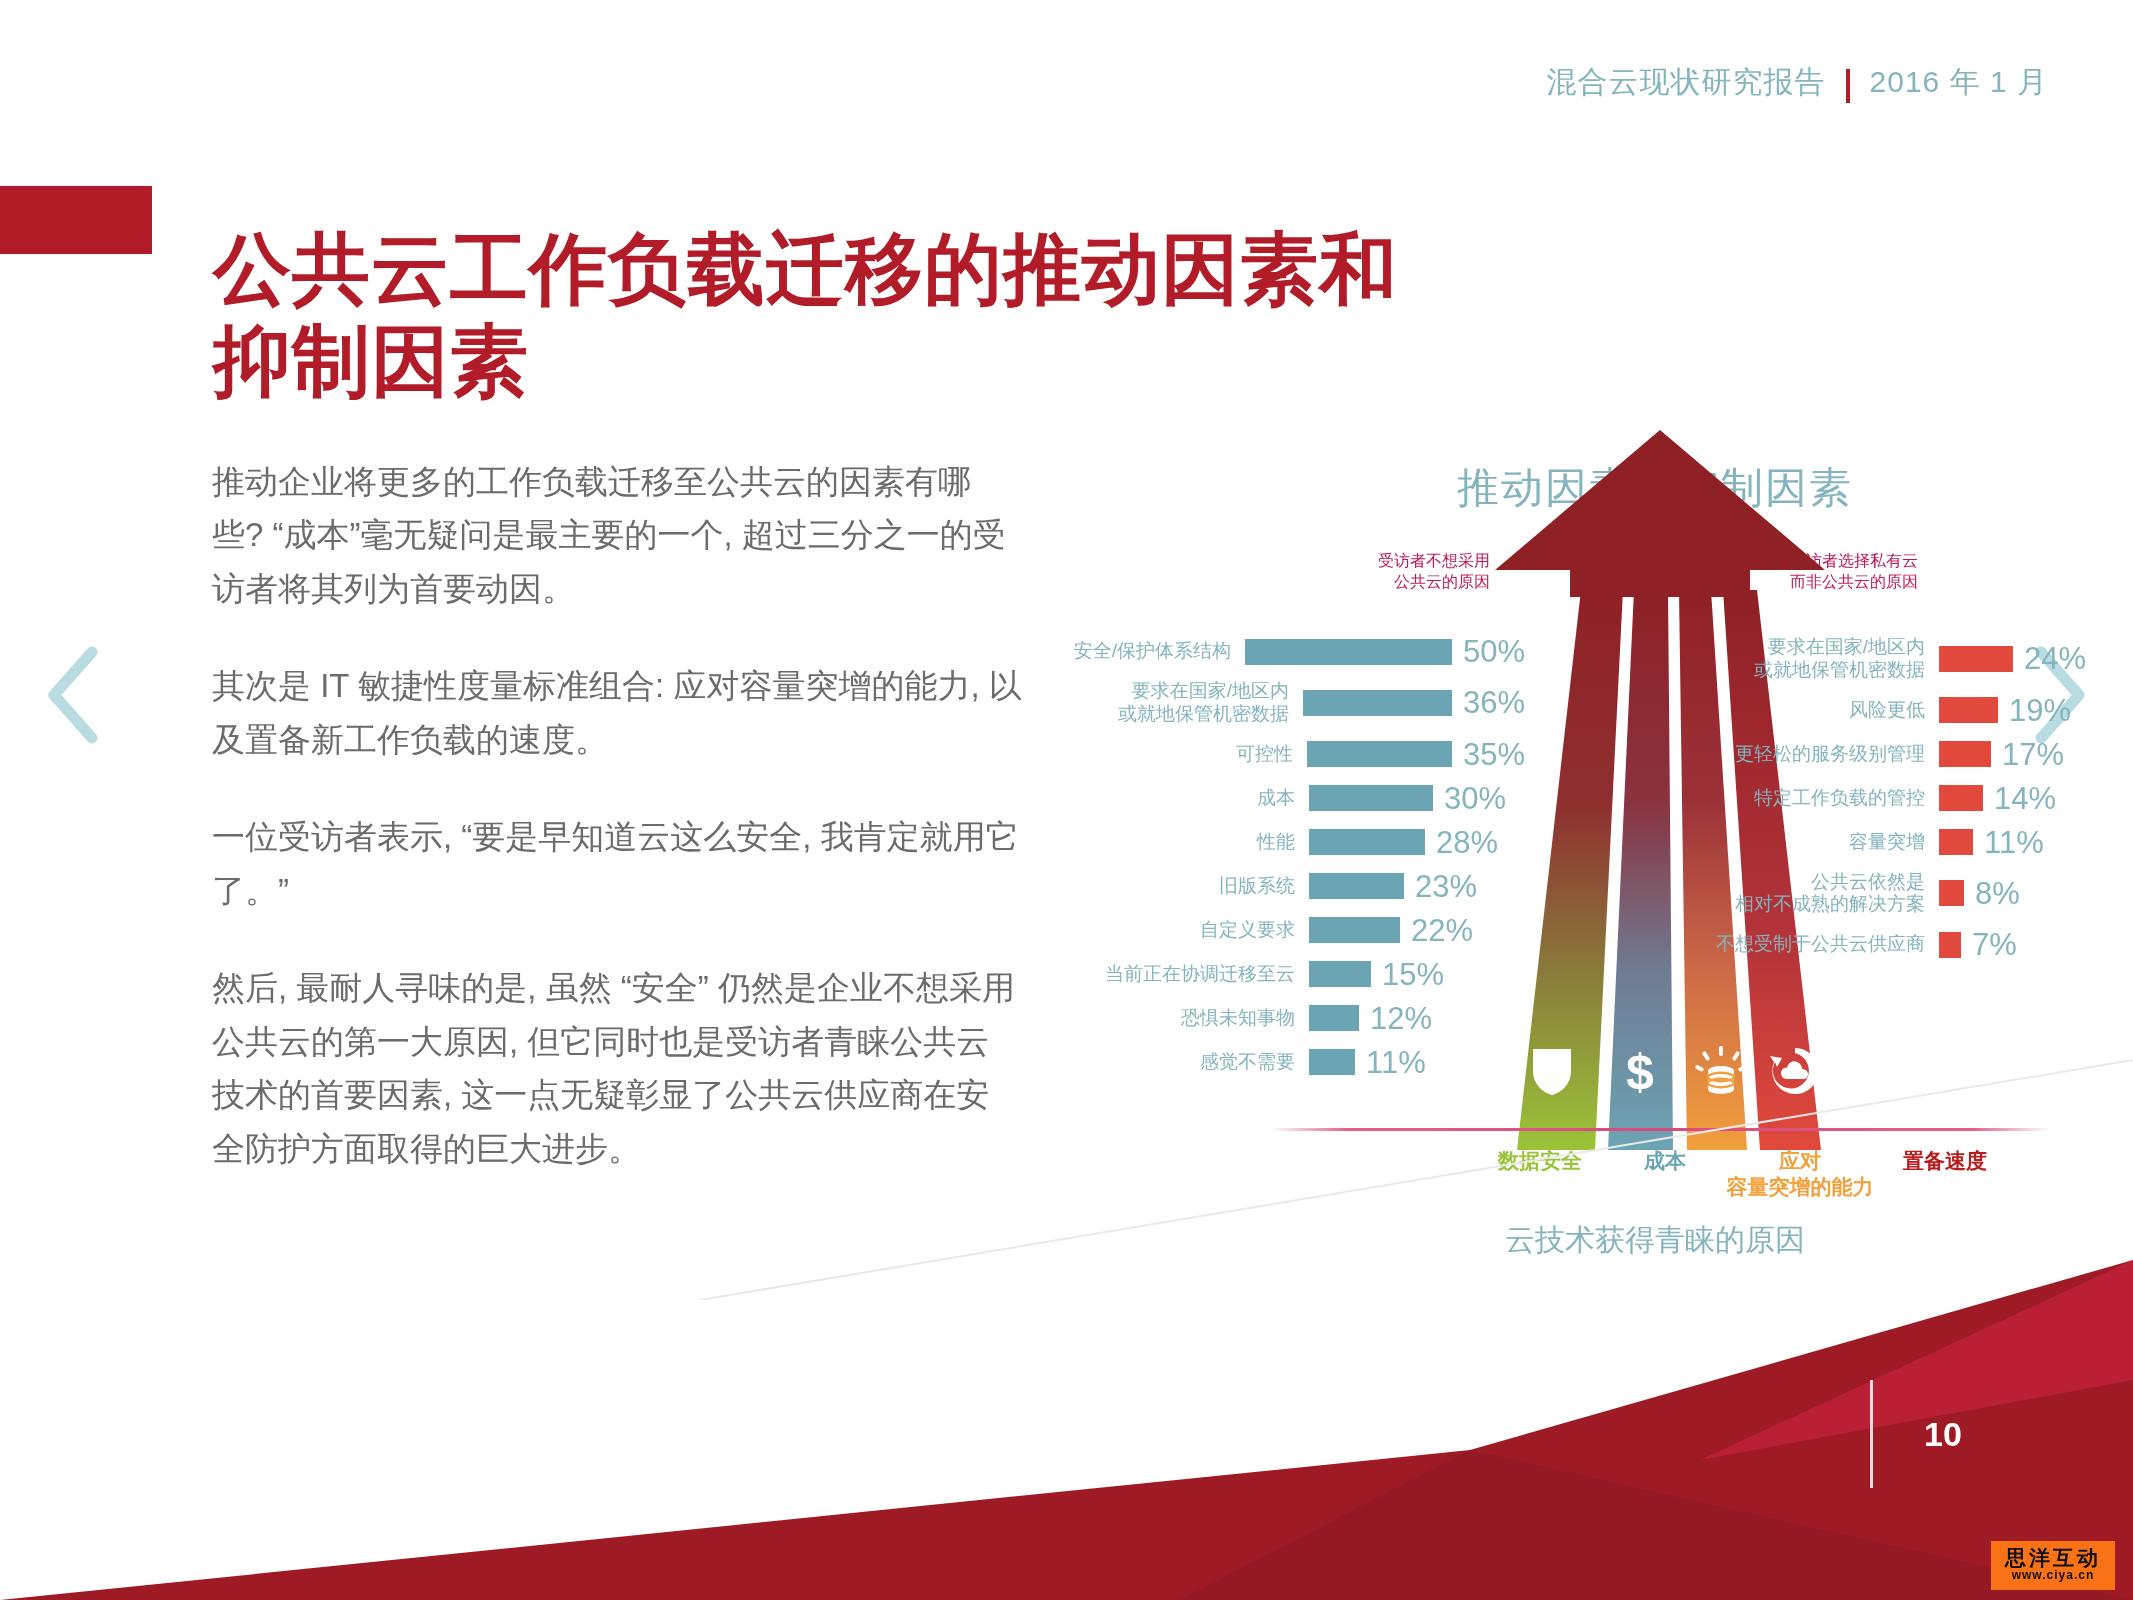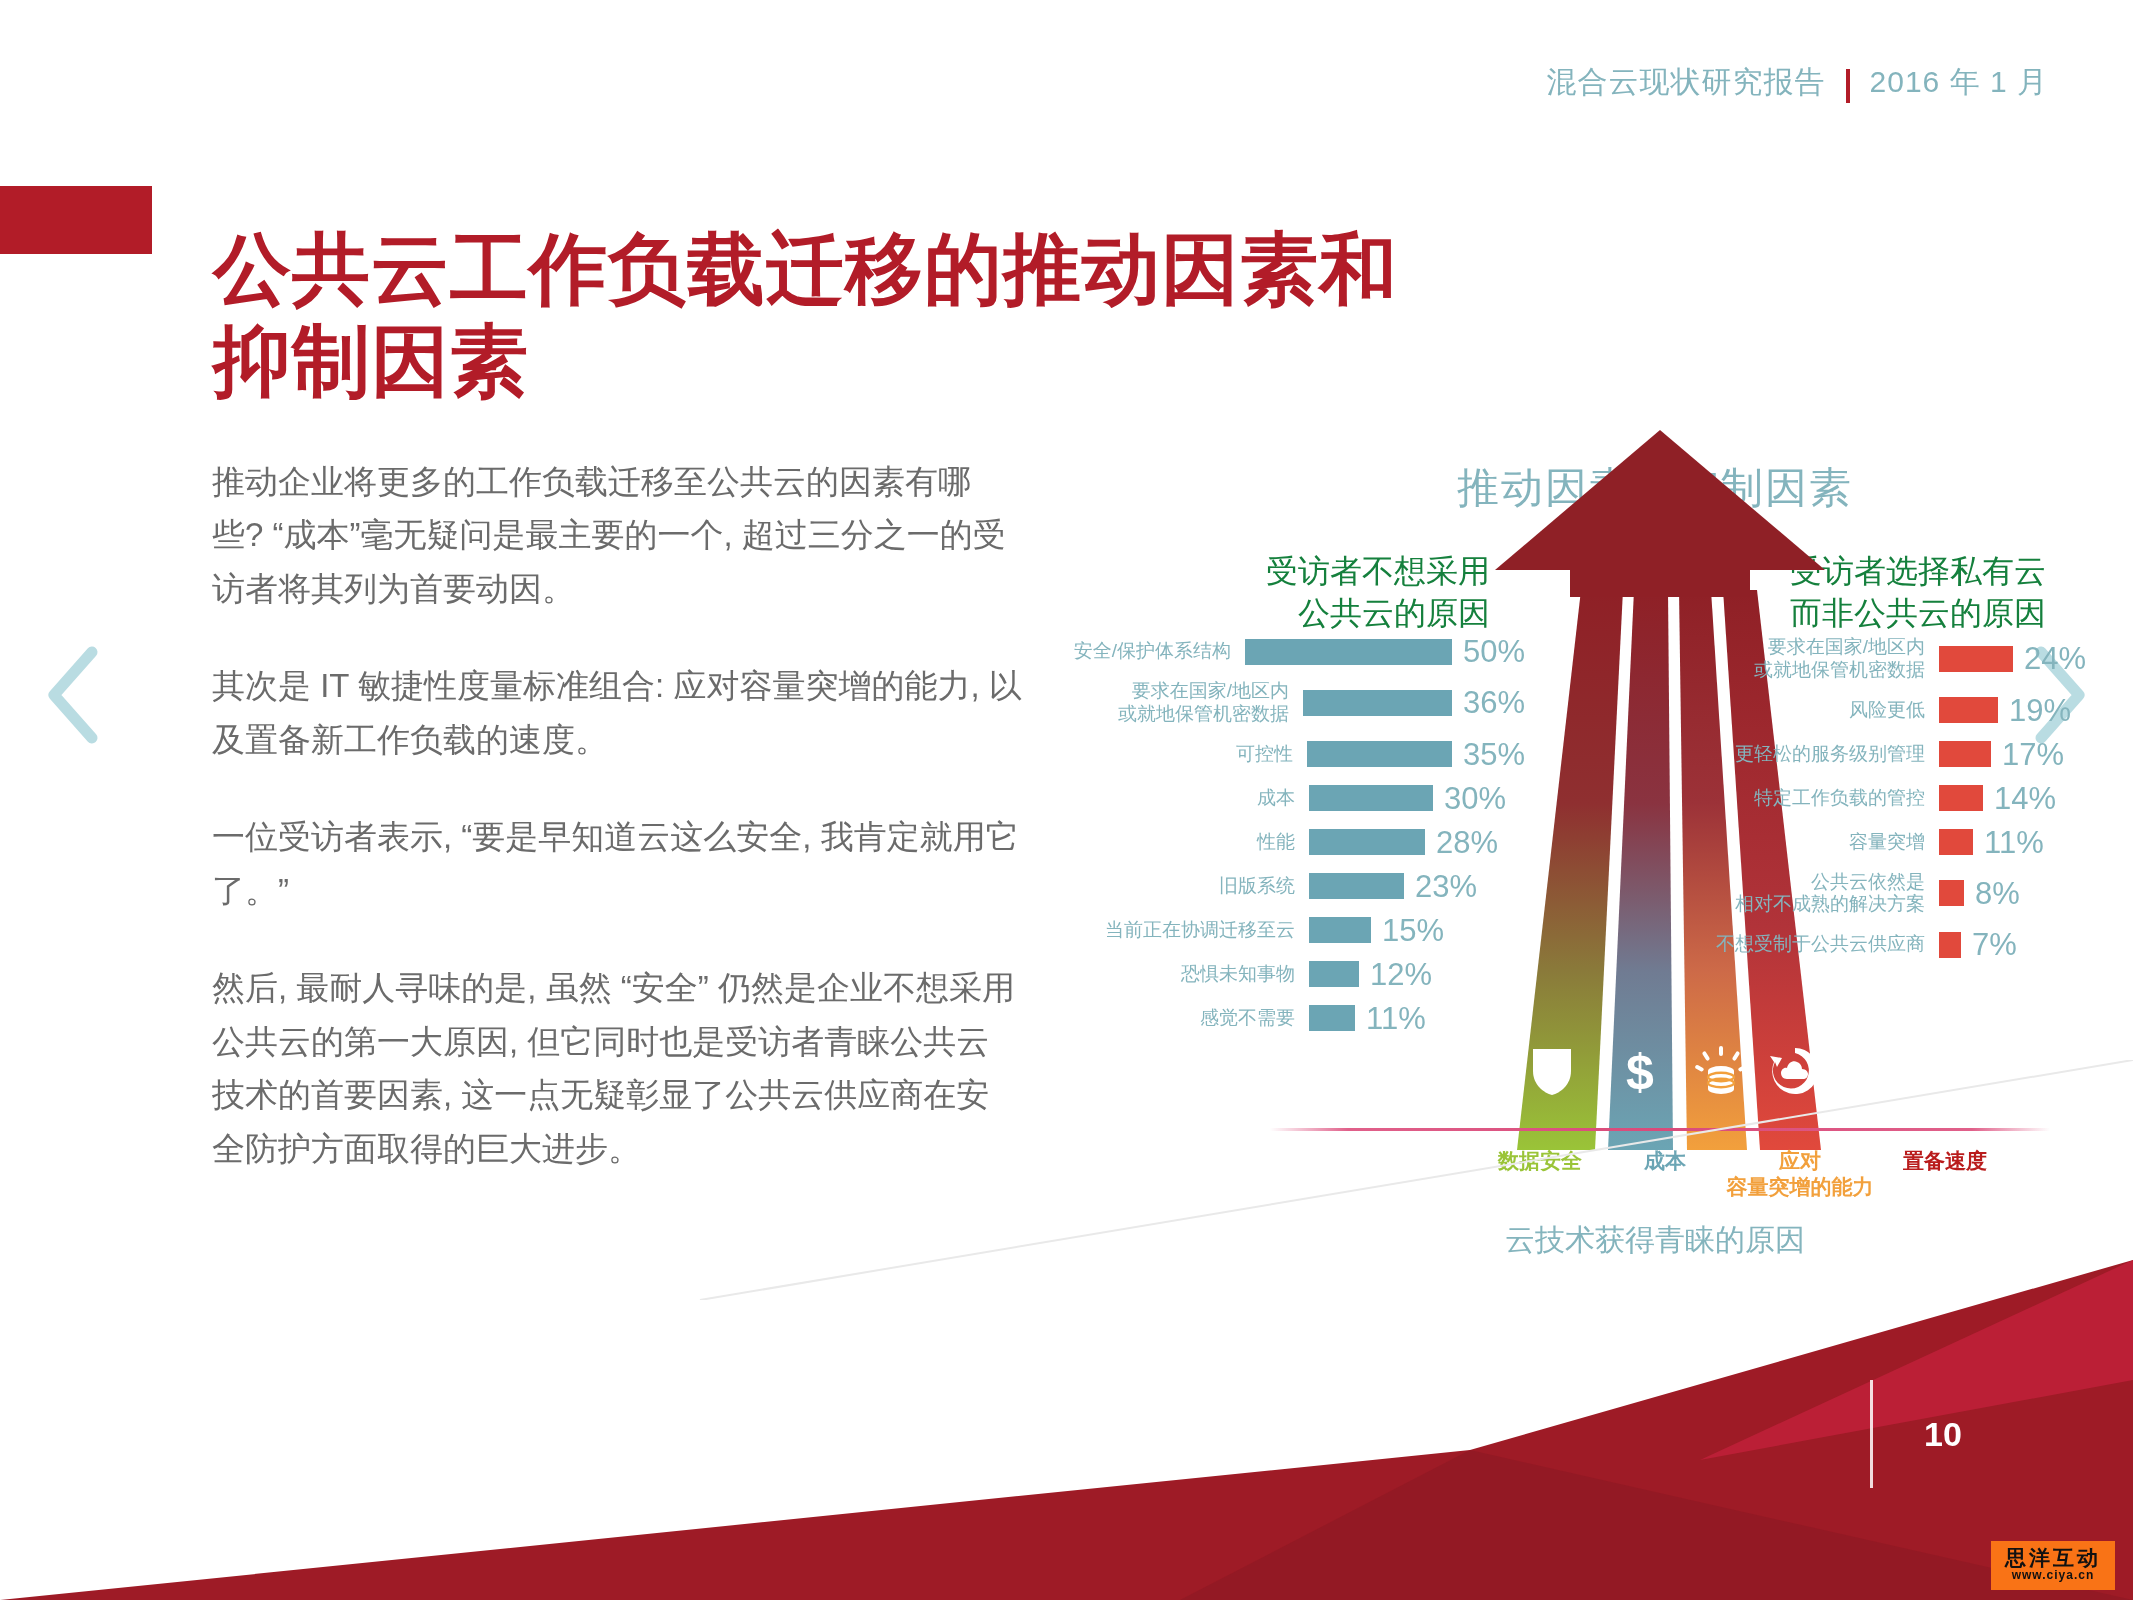--- a/index.html
+++ b/index.html
@@ -41,21 +41,21 @@
   .nav-prev{left:40px;}
   .nav-next{right:40px;}
 
   
   .chart{position:absolute;left:1210px;top:460px;width:890px;height:800px;}
   .chart-title{
     position:absolute;left:0;top:0;width:890px;text-align:center;
     color:#84b4bd;font-size:42px;font-weight:400;letter-spacing:2px;
   }
   .col-head{
-    position:absolute;color:#15803d;font-size:32px;line-height:1.32;white-space:pre-line;
+    position:absolute;color:#be185d;font-size:16px;line-height:1.32;white-space:pre-line;
   }
   .col-head.left{left:-25px;top:90px;width:305px;text-align:right;}
   .col-head.right{right:-10px;top:90px;width:320px;text-align:left;}
 
   
   .bars{position:absolute;top:176px;}
   .bars.left{left:-145px;width:460px;}
   .bars.right{left:425px;width:470px;}
   .row{display:flex;align-items:center;margin-bottom:13px;}
   .row .lab{
@@ -261,20 +261,25 @@
         <span class="lab">性能</span>
         <span class="bar" style="width:116px"></span>
         <span class="val">28%</span>
       </div>
       <div class="row">
         <span class="lab">旧版系统</span>
         <span class="bar" style="width:95px"></span>
         <span class="val">23%</span>
       </div>
       <div class="row">
+        <span class="lab">自定义要求</span>
+        <span class="bar" style="width:91px"></span>
+        <span class="val">22%</span>
+      </div>
+      <div class="row">
         <span class="lab">当前正在协调迁移至云</span>
         <span class="bar" style="width:62px"></span>
         <span class="val">15%</span>
       </div>
       <div class="row">
         <span class="lab">恐惧未知事物</span>
         <span class="bar" style="width:50px"></span>
         <span class="val">12%</span>
       </div>
       <div class="row">

